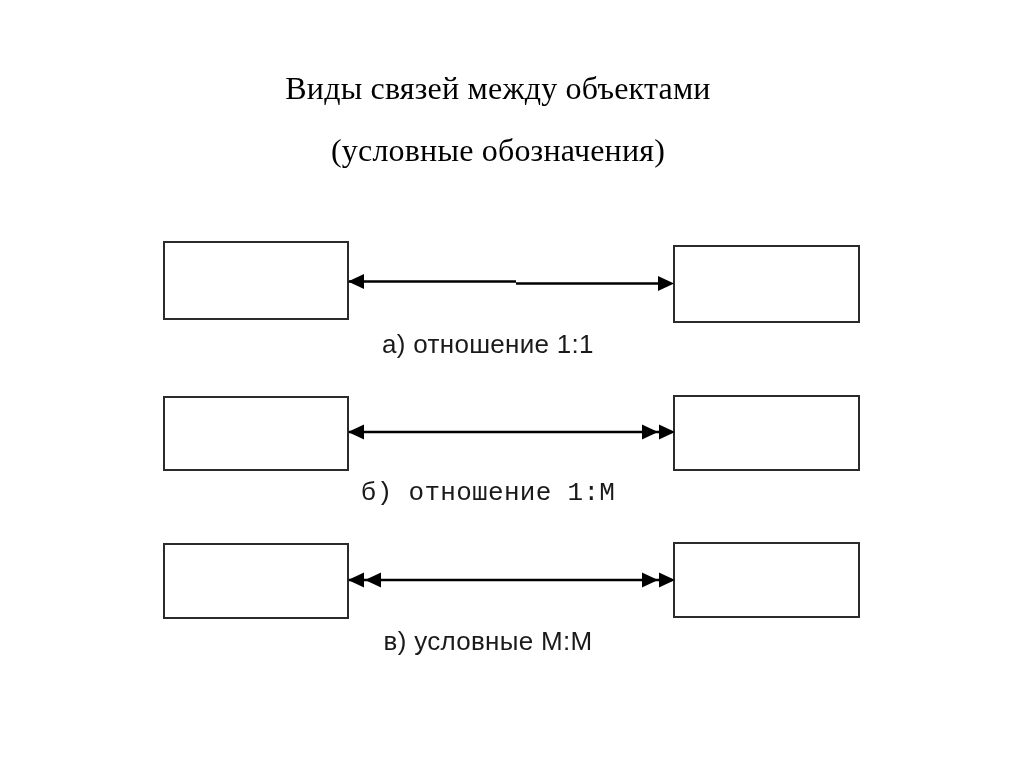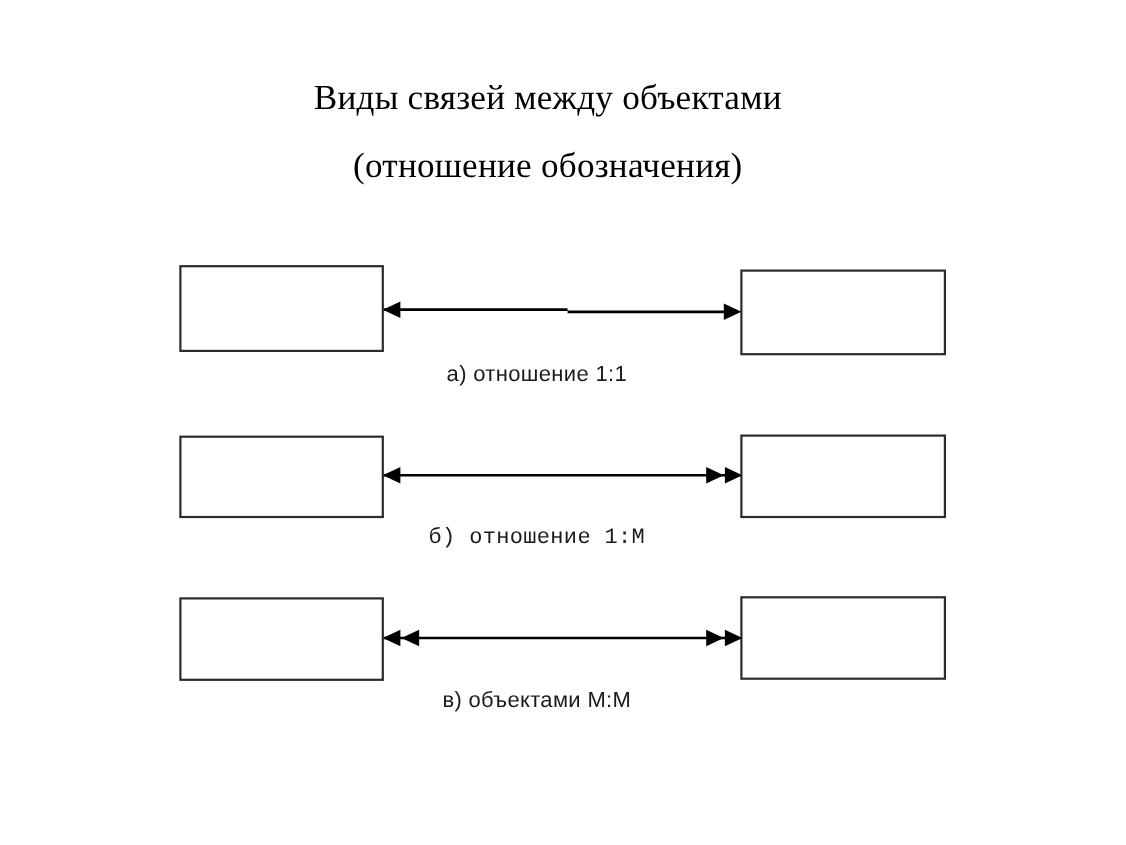--- a/index.html
+++ b/index.html
@@ -56,37 +56,37 @@
     position: absolute;
     left: 340px;
     width: 345px;
   }
   .caption {
     position: absolute;
     left: 0;
     width: 1024px;
     text-align: center;
     font-family: "Liberation Sans", sans-serif;
-    font-size: 20px;
+    font-size: 26px;
     color: #1a1a1a;
     letter-spacing: 0.3px;
   }
   .caption-inner {
     display: inline-block;
     transform: translateX(-24px);
   }
 </style>
 </head>
 <body>
 
 <div id="page">
 
   <div class="title-block">
     <div class="title-line">Виды связей между объектами</div>
-    <div class="title-line second">(отношение обозначения)</div>
+    <div class="title-line second">(условные обозначения)</div>
   </div>
 
   <div class="diagram-row" style="top:241px;">
 
     <div class="ent-box box-left" style="top:0px; height:79px;">
       <span></span>
     </div>
 
     <div class="ent-box box-right" style="top:4px; height:78px;">
       <span></span>
@@ -138,17 +138,17 @@
 
     <svg class="connector" style="top:21px;" width="345" height="34" viewBox="0 0 345 34">
       <line x1="9" y1="17" x2="332" y2="17" stroke="#000000" stroke-width="2.4"></line>
       <polygon points="8,17 24,9.5 24,24.5" fill="#000000"></polygon>
       <polygon points="25,17 41,9.5 41,24.5" fill="#000000"></polygon>
       <polygon points="318,17 302,9.5 302,24.5" fill="#000000"></polygon>
       <polygon points="335,17 319,9.5 319,24.5" fill="#000000"></polygon>
     </svg>
 
     <div class="caption" style="top:84px;">
-      <span class="caption-inner">в) объектами M:M</span>
+      <span class="caption-inner">в) условные M:M</span>
     </div>
   </div>
 
 </div>
 
 </body></html>

